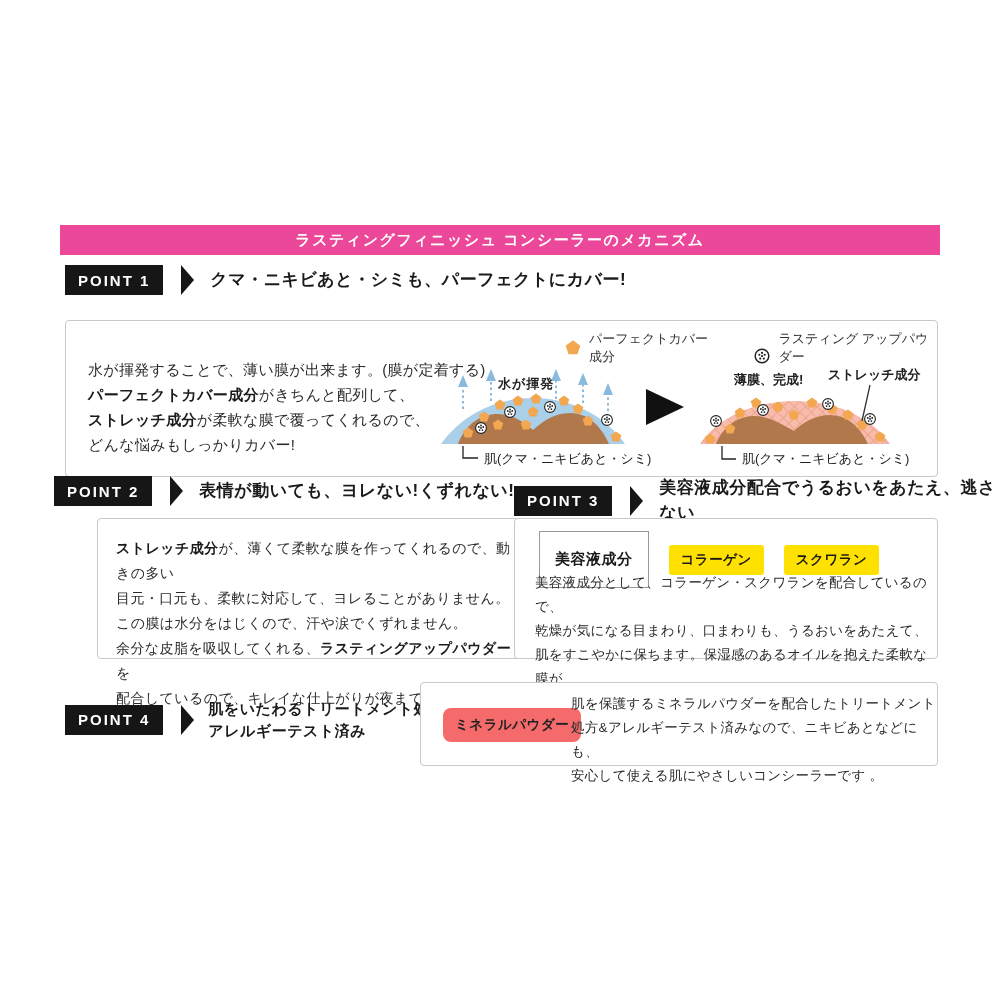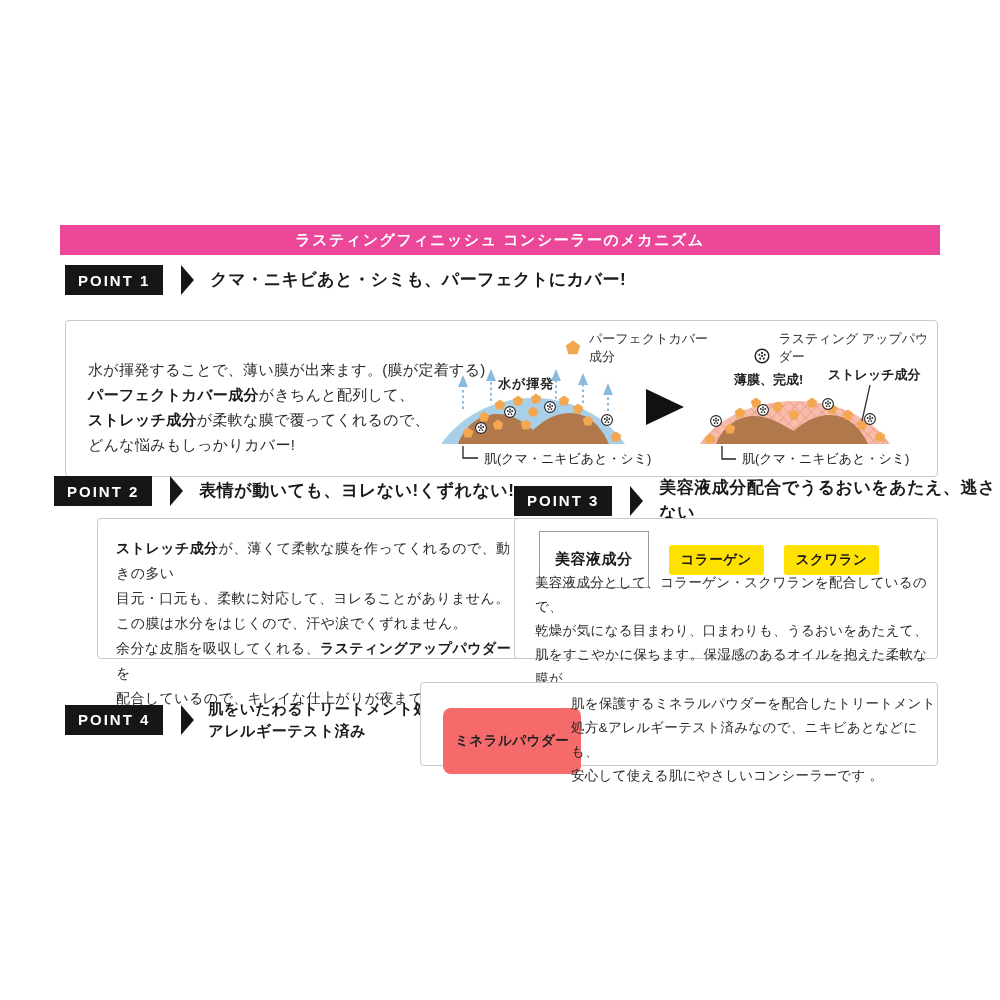--- a/index.html
+++ b/index.html
@@ -36,21 +36,21 @@
   
   .tag-row{position:absolute;left:24px;top:12px;display:flex;align-items:center;}
   .tag-outline{border:1px solid #999;background:#fff;color:#1a1a1a;font-weight:bold;font-size:15px;
                padding:18px 15px;letter-spacing:0.5px;}
   .tag-yellow{background:#ffe100;color:#1a1a1a;font-weight:bold;font-size:13.5px;border-radius:3px;
               padding:6px 12px;letter-spacing:0.5px;}
   .tag-row > * + *{margin-left:20px;}
   .b3-text{position:absolute;left:20px;top:52px;font-size:13.5px;line-height:24px;letter-spacing:0.3px;}
   
   .mineral-badge{position:absolute;left:22px;top:25px;background:#f56b6b;color:#222;font-weight:bold;
-                 font-size:13.5px;padding:24px 12px;border-radius:8px;letter-spacing:0.5px;}
+                 font-size:13.5px;padding:8px 12px;border-radius:8px;letter-spacing:0.5px;}
   .b4-text{position:absolute;left:150px;top:9px;font-size:13.5px;line-height:24px;letter-spacing:0.3px;}
   
   #p1{left:65px;top:265px;}
   #p2{left:54px;top:476px;text-align:center;}
   #p3{left:514px;top:476px;}
   #p4{left:65px;top:698px;}
   #p4 .pt-heading{font-size:15px;margin-left:14px;}
 </style>
 </head>
 <body>

